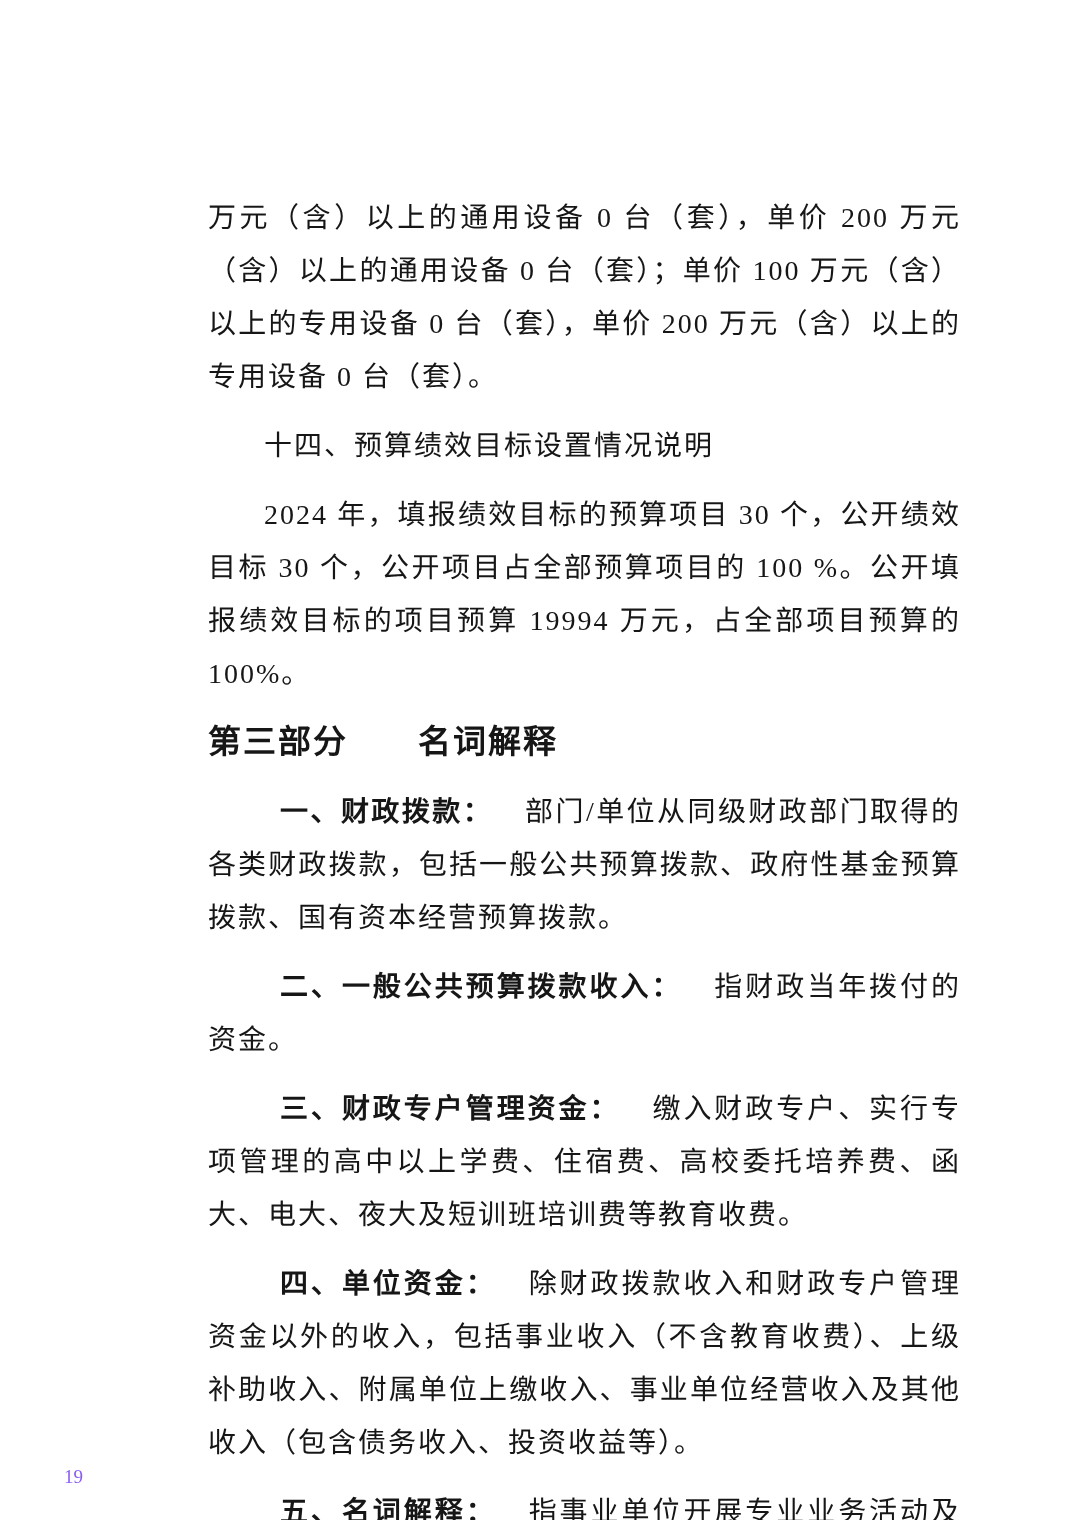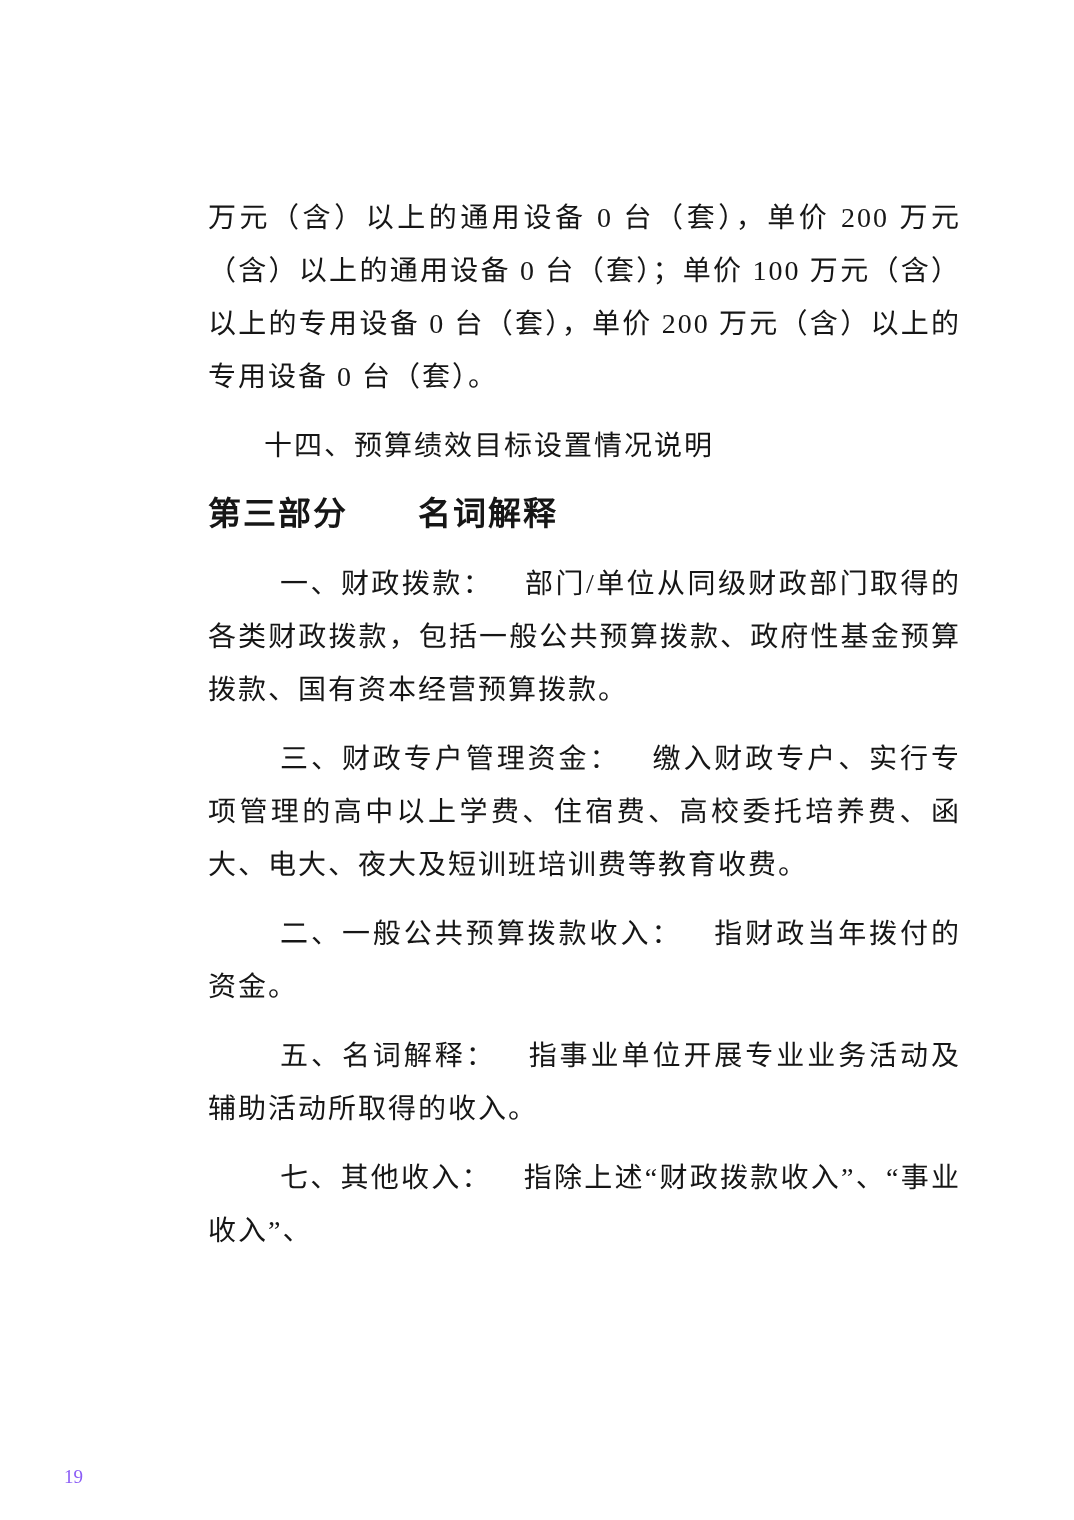--- a/index.html
+++ b/index.html
@@ -30,50 +30,52 @@
   .h2 {
     font-weight: normal;
     text-indent: 2em;
   }
   .h1 {
     font-size: 33px !important;
     font-weight: bold;
     text-align: right;
     text-indent: 0 !important;
   }
-  .lead { font-weight: normal; }
+  .lead { font-weight: bold; }
   .page-footer {
     position: absolute;
     top: 1402px;
     left: 0;
     width: 1074px;
     font-size: 19px;
     letter-spacing: 0;
     color: #8b5cf6;
   }
 </style>
 </head>
 <body>
 
 <div class="page">
   <div class="doc">
 
     <p class="noindent">万元（含）以上的通用设备 0 台（套），单价 200 万元（含）以上的通用设备 0 台（套）；单价 100 万元（含）以上的专用设备 0 台（套），单价 200 万元（含）以上的专用设备 0 台（套）。</p>
 
     <p class="h2">十四、预算绩效目标设置情况说明</p>
 
+    <p class="indent">2024 年，填报绩效目标的预算项目 30 个，公开绩效目标 30 个，公开项目占全部预算项目的 100 %。公开填报绩效目标的项目预算 19994 万元，占全部项目预算的 100%。</p>
 
     <p class="h1">第三部分　　名词解释</p>
 
     <p class="indent"><span class="lead">一、财政拨款：</span><span>部门/单位从同级财政部门取得的各类财政拨款，包括一般公共预算拨款、政府性基金预算拨款、国有资本经营预算拨款。</span></p>
 
+    <p class="indent"><span class="lead">二、一般公共预算拨款收入：</span><span>指财政当年拨付的资金。</span></p>
+
     <p class="indent"><span class="lead">三、财政专户管理资金：</span><span>缴入财政专户、实行专项管理的高中以上学费、住宿费、高校委托培养费、函大、电大、夜大及短训班培训费等教育收费。</span></p>
 
-    <p class="indent"><span class="lead">二、一般公共预算拨款收入：</span><span>指财政当年拨付的资金。</span></p>
-
+    <p class="indent"><span class="lead">四、单位资金：</span><span>除财政拨款收入和财政专户管理资金以外的收入，包括事业收入（不含教育收费）、上级补助收入、附属单位上缴收入、事业单位经营收入及其他收入（包含债务收入、投资收益等）。</span></p>
 
     <p class="indent"><span class="lead">五、名词解释：</span><span>指事业单位开展专业业务活动及辅助活动所取得的收入。</span></p>
 
 
     <p class="indent"><span class="lead">七、其他收入：</span><span>指除上述“财政拨款收入”、“事业收入”、</span></p>
 
   </div>
 
   <div class="page-footer">19</div>
 </div>

